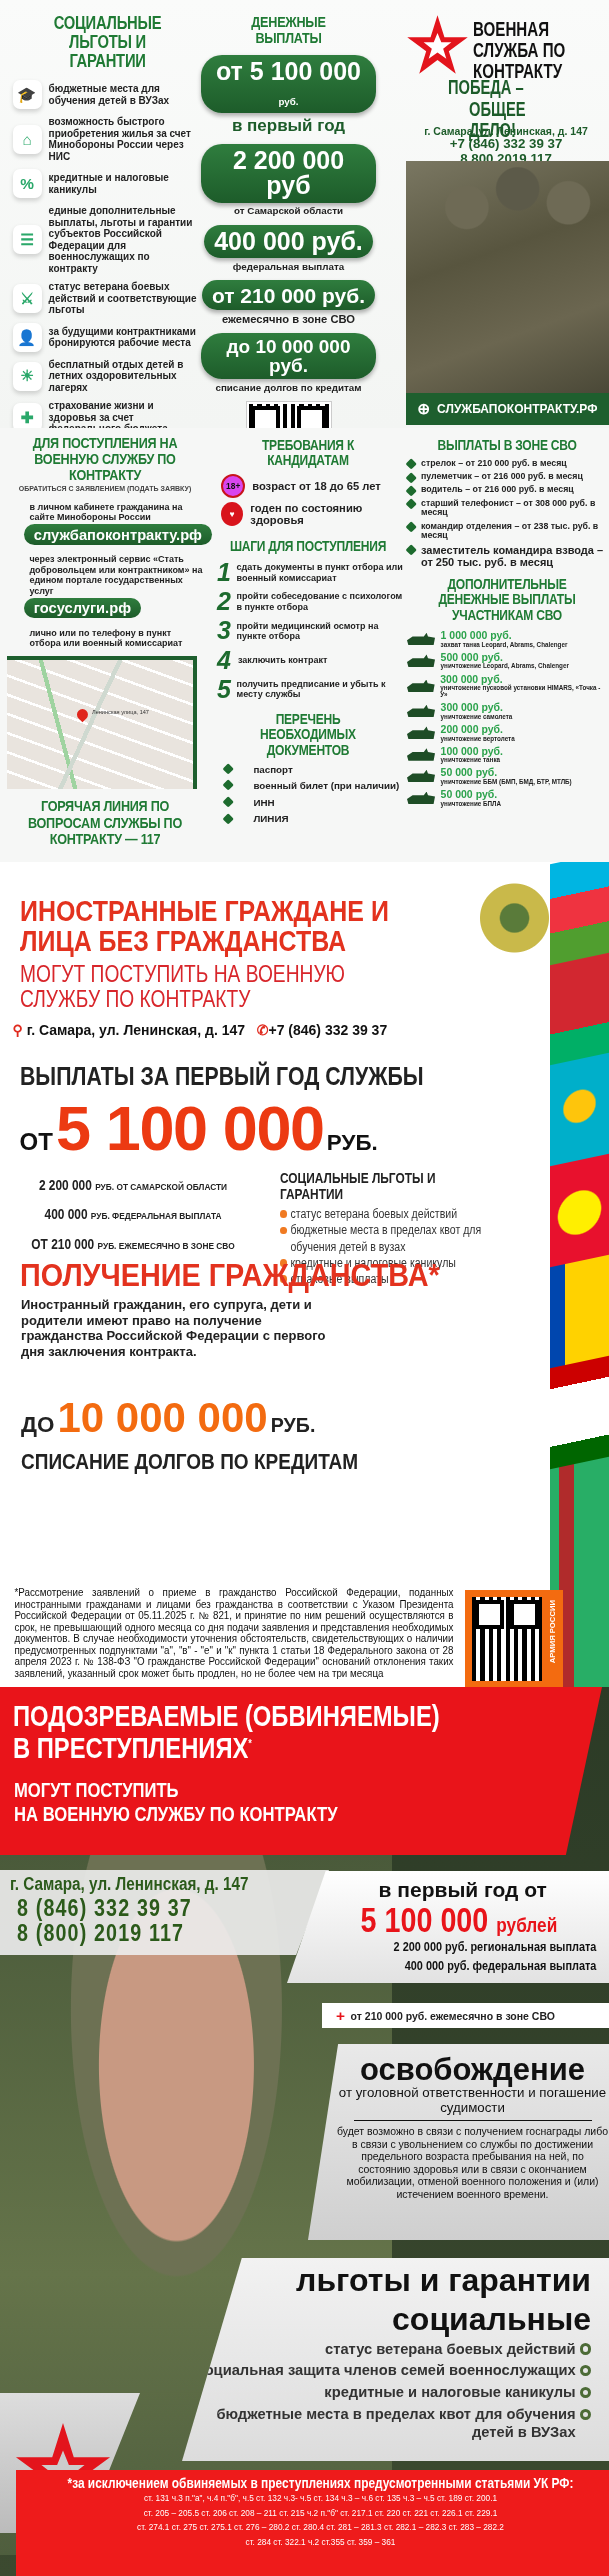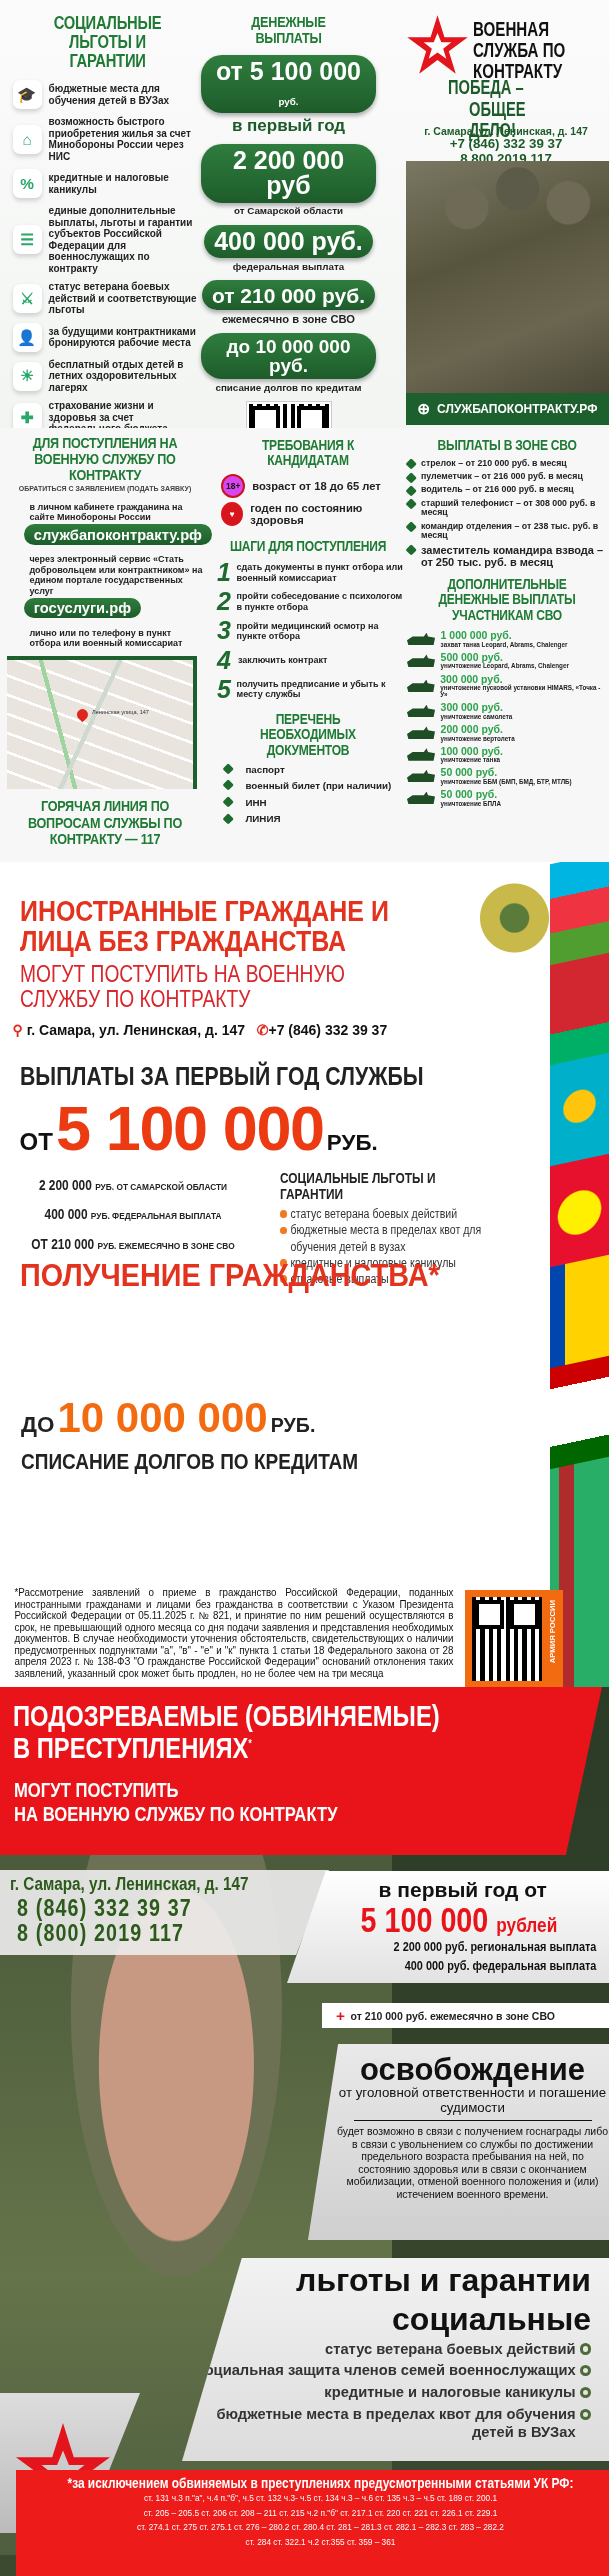--- a/index.html
+++ b/index.html
@@ -47,21 +47,21 @@
 .pin{position:absolute;left:70px;top:49px;width:11.2px;height:11.2px;background:#e0251b;border-radius:50% 50% 50% 0;transform:rotate(-45deg)}
 .pin-label{position:absolute;left:85px;top:49px;font-size:5.6px;color:#333}
 .hot{text-align:center;font-size:15.4px;margin-top:9.8px}
 .c2 .h-green{font-size:14.7px;margin:2.8px 0 5.6px}
 .req{display:flex;align-items:center;gap:7px;margin:4.2px 0 4.2px 11.2px;font-size:11.2px;font-weight:600}
 .req .ic{width:24px;height:24px;border-radius:50%;display:flex;align-items:center;justify-content:center;font-weight:700;font-size:8.4px}
 .ic18{border:2.8px solid #c8141c;color:#111;background:#d946ef}
 .icH{background:#d8141c;color:#fff;font-size:12.6px}
 .step{display:flex;align-items:center;gap:5.6px;margin:2.8px 0 4.2px 7px;font-size:9px;font-weight:600;line-height:1.15}
 .step .n{font-size:25px;font-weight:900;font-style:italic;color:#1d6b2e;width:15.4px;line-height:1}
-.doc{display:flex;align-items:center;gap:13px;margin:5.6px 0 0 14px;font-size:9.8px;font-weight:600}
+.doc{display:flex;align-items:center;gap:21px;margin:5.6px 0 0 14px;font-size:9.8px;font-weight:600}
 .dia{width:8.4px;height:8.4px;background:#1d6b2e;transform:rotate(45deg);border-radius:1.4px}
 .c3 .h-green{font-size:14.7px;margin:2.8px 0 5.6px}
 .svo{display:flex;align-items:flex-start;gap:5.6px;font-size:8.8px;font-weight:700;line-height:1.1;margin-bottom:3.5px}
 .svo .dia{margin-top:1.4px;flex:0 0 8.4px}
 .add{display:flex;align-items:center;gap:5.6px;margin-bottom:4.2px}
 .add .veh{width:28px;height:12.6px;background:#1e4d26;clip-path:polygon(0 60%,20% 30%,60% 30%,70% 0,75% 30%,100% 40%,95% 100%,5% 100%)}
 .add .amt{color:#2ba24b;font-weight:700;font-size:10.5px;line-height:1}
 .add .desc{font-size:6.3px;font-weight:700;color:#222}
 .sec3{position:absolute;left:0;top:862px;width:609px;height:825px;background:#fff}
 .flags{position:absolute;right:0;top:0;width:59px;height:825px;overflow:hidden}
@@ -385,20 +385,21 @@
   <div class="fsoc">
     <h4>СОЦИАЛЬНЫЕ ЛЬГОТЫ И ГАРАНТИИ</h4>
     <ul>
       <li>статус ветерана боевых действий</li>
       <li>бюджетные места  в пределах квот для обучения детей в вузах</li>
       <li>кредитные и налоговые каникулы</li>
       <li>страховые выплаты</li>
     </ul>
   </div>
   <div class="fcit">ПОЛУЧЕНИЕ ГРАЖДАНСТВА*</div>
+  <div class="fcit-t">Иностранный гражданин, его супруга, дети и родители имеют право на получение гражданства Российской Федерации с первого дня заключения контракта.</div>
   <div class="fdebt"><span class="ot">ДО</span> <span class="num">10 000 000</span> <span class="rub">РУБ.</span></div>
   <div class="fdebt-h">СПИСАНИЕ ДОЛГОВ ПО КРЕДИТАМ</div>
   <div class="fnote">*Рассмотрение заявлений о приеме в гражданство Российской Федерации, поданных иностранными гражданами и лицами без гражданства в соответствии с Указом Президента Российской Федерации от 05.11.2025 г. № 821, и принятие по ним решений осуществляются в срок, не превышающий одного месяца со дня подачи заявления и представления необходимых документов. В случае необходимости уточнения обстоятельств, свидетельствующих о наличии предусмотренных подпунктами "а", "в" - "е" и "к" пункта 1 статьи 18 Федерального закона от 28 апреля 2023 г. № 138-ФЗ "О гражданстве Российской Федерации" оснований отклонения таких заявлений, указанный срок может быть продлен, но не более чем на три месяца</div>
   <div class="qr2">
       <div class="qr"></div>
       <span class="vt">АРМИЯ РОССИИ</span>
     </div>
 </section>
 
 <section class="sec4">

